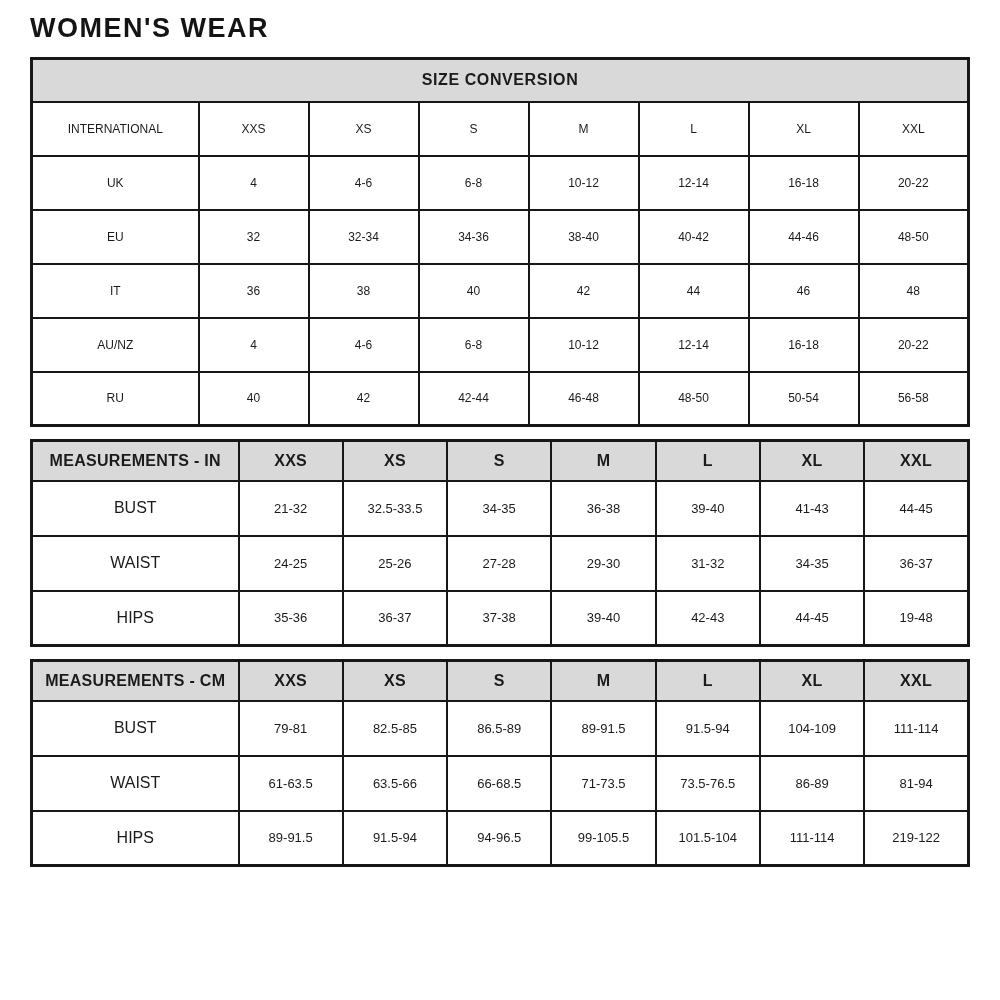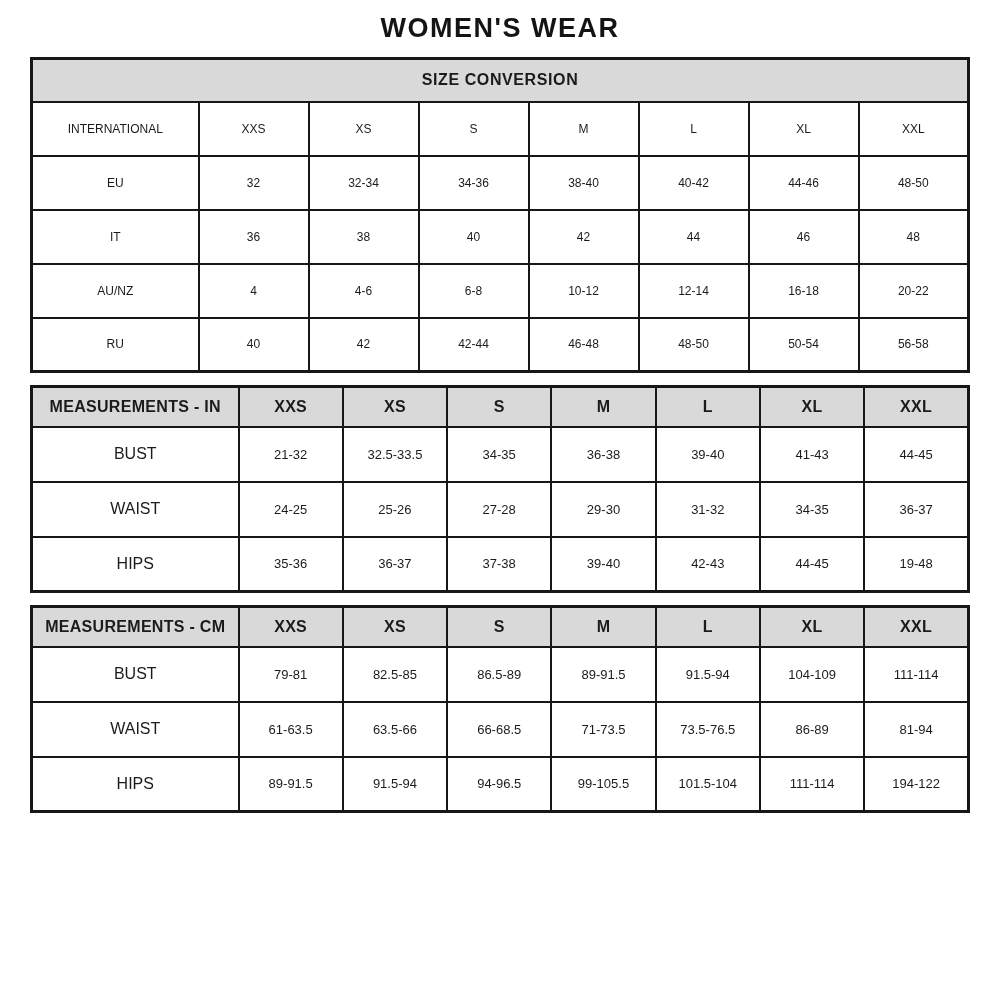--- a/index.html
+++ b/index.html
@@ -9,21 +9,20 @@
     font-family: "Liberation Sans", sans-serif;
     color: #1b1b1b;
   }
   .page {
     width: 1000px;
     height: 1000px;
     padding: 13px 30px 0 30px;
     background: #ffffff;
   }
   .page-title {
-    text-align: center;
     font-size: 27px;
     font-weight: 700;
     letter-spacing: 1.5px;
     margin-bottom: 13px;
     color: #141414;
   }
   table {
     width: 940px;
     border-collapse: collapse;
     table-layout: fixed;
@@ -97,20 +96,30 @@
           <td class="size-col">XS</td>
           <td class="size-col">S</td>
           <td class="size-col">M</td>
           <td class="size-col">L</td>
           <td class="size-col">XL</td>
           <td class="size-col">XXL</td>
         </tr>
     </tbody>
       <tbody class="body-rows">
         <tr>
+          <td class="label-col">UK</td>
+          <td class="size-col">4</td>
+          <td class="size-col">4-6</td>
+          <td class="size-col">6-8</td>
+          <td class="size-col">10-12</td>
+          <td class="size-col">12-14</td>
+          <td class="size-col">16-18</td>
+          <td class="size-col">20-22</td>
+        </tr>
+        <tr>
           <td class="label-col">EU</td>
           <td class="size-col">32</td>
           <td class="size-col">32-34</td>
           <td class="size-col">34-36</td>
           <td class="size-col">38-40</td>
           <td class="size-col">40-42</td>
           <td class="size-col">44-46</td>
           <td class="size-col">48-50</td>
         </tr>
         <tr>
@@ -248,18 +257,18 @@
           <td class="size-col">81-94</td>
         </tr>
         <tr>
           <td class="label-col">HIPS</td>
           <td class="size-col">89-91.5</td>
           <td class="size-col">91.5-94</td>
           <td class="size-col">94-96.5</td>
           <td class="size-col">99-105.5</td>
           <td class="size-col">101.5-104</td>
           <td class="size-col">111-114</td>
-          <td class="size-col">194-122</td>
+          <td class="size-col">219-122</td>
         </tr>
       </tbody>
   </table>
 
 </div>
 
 </body></html>

